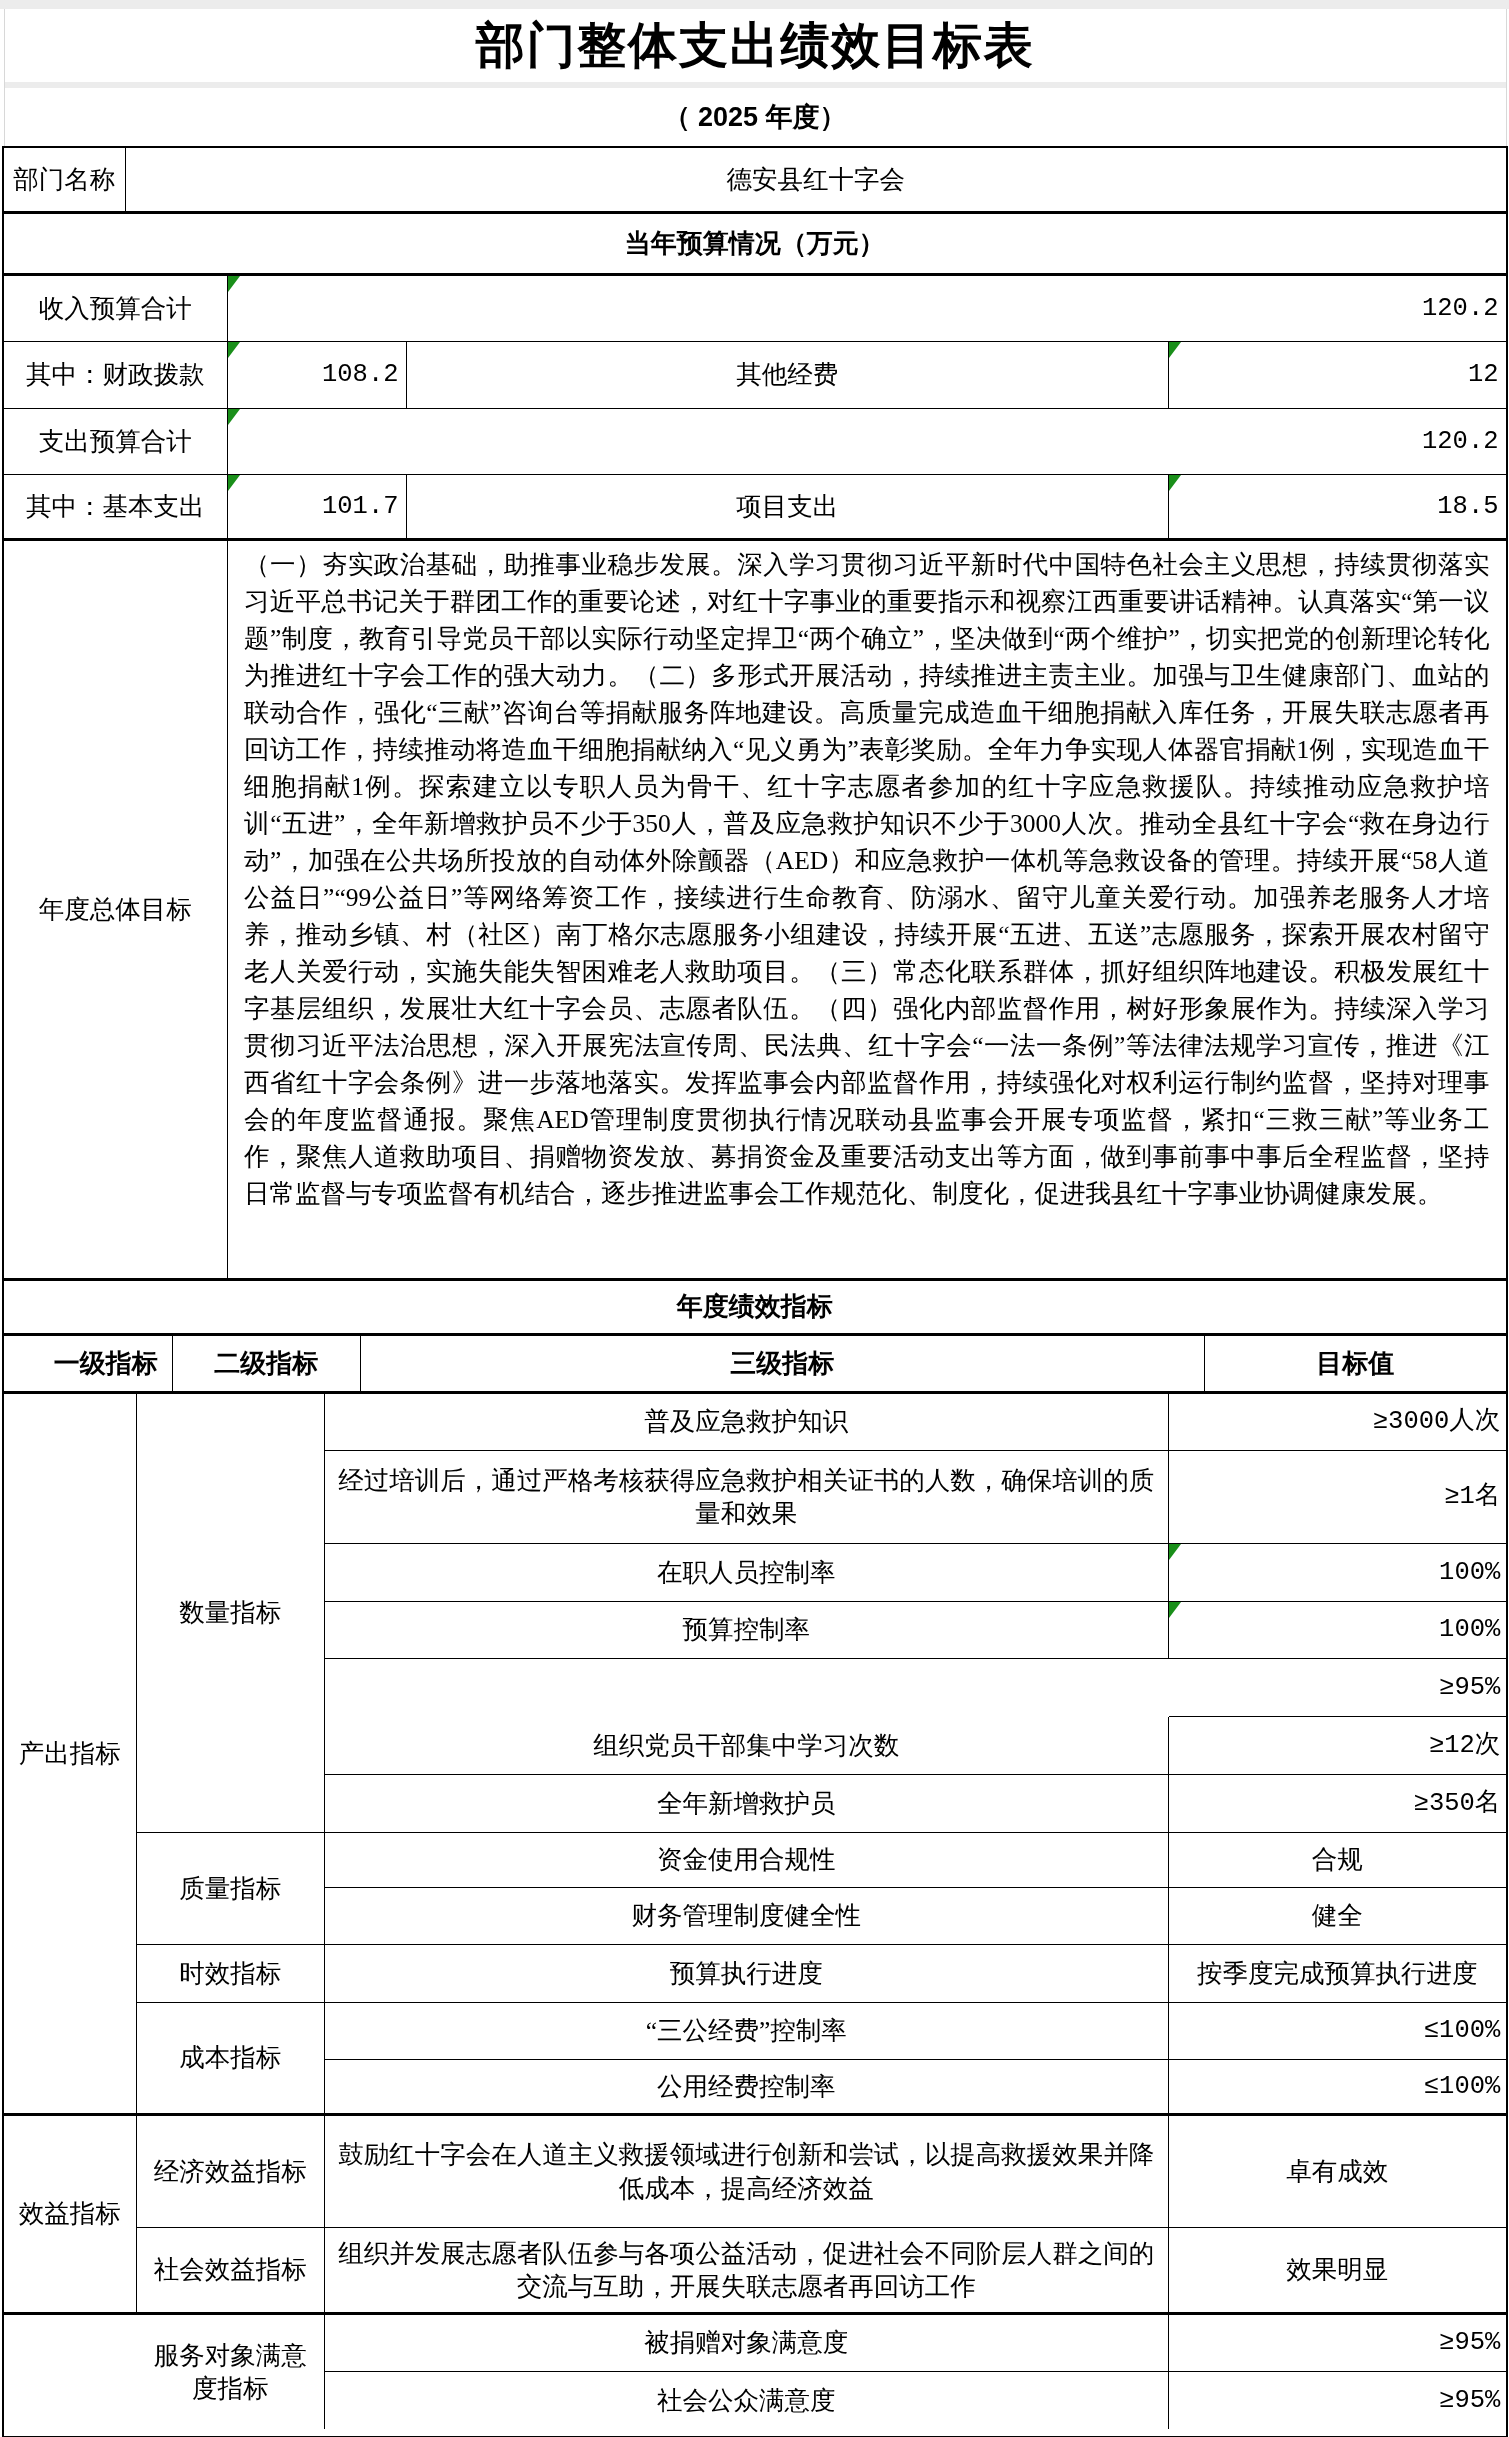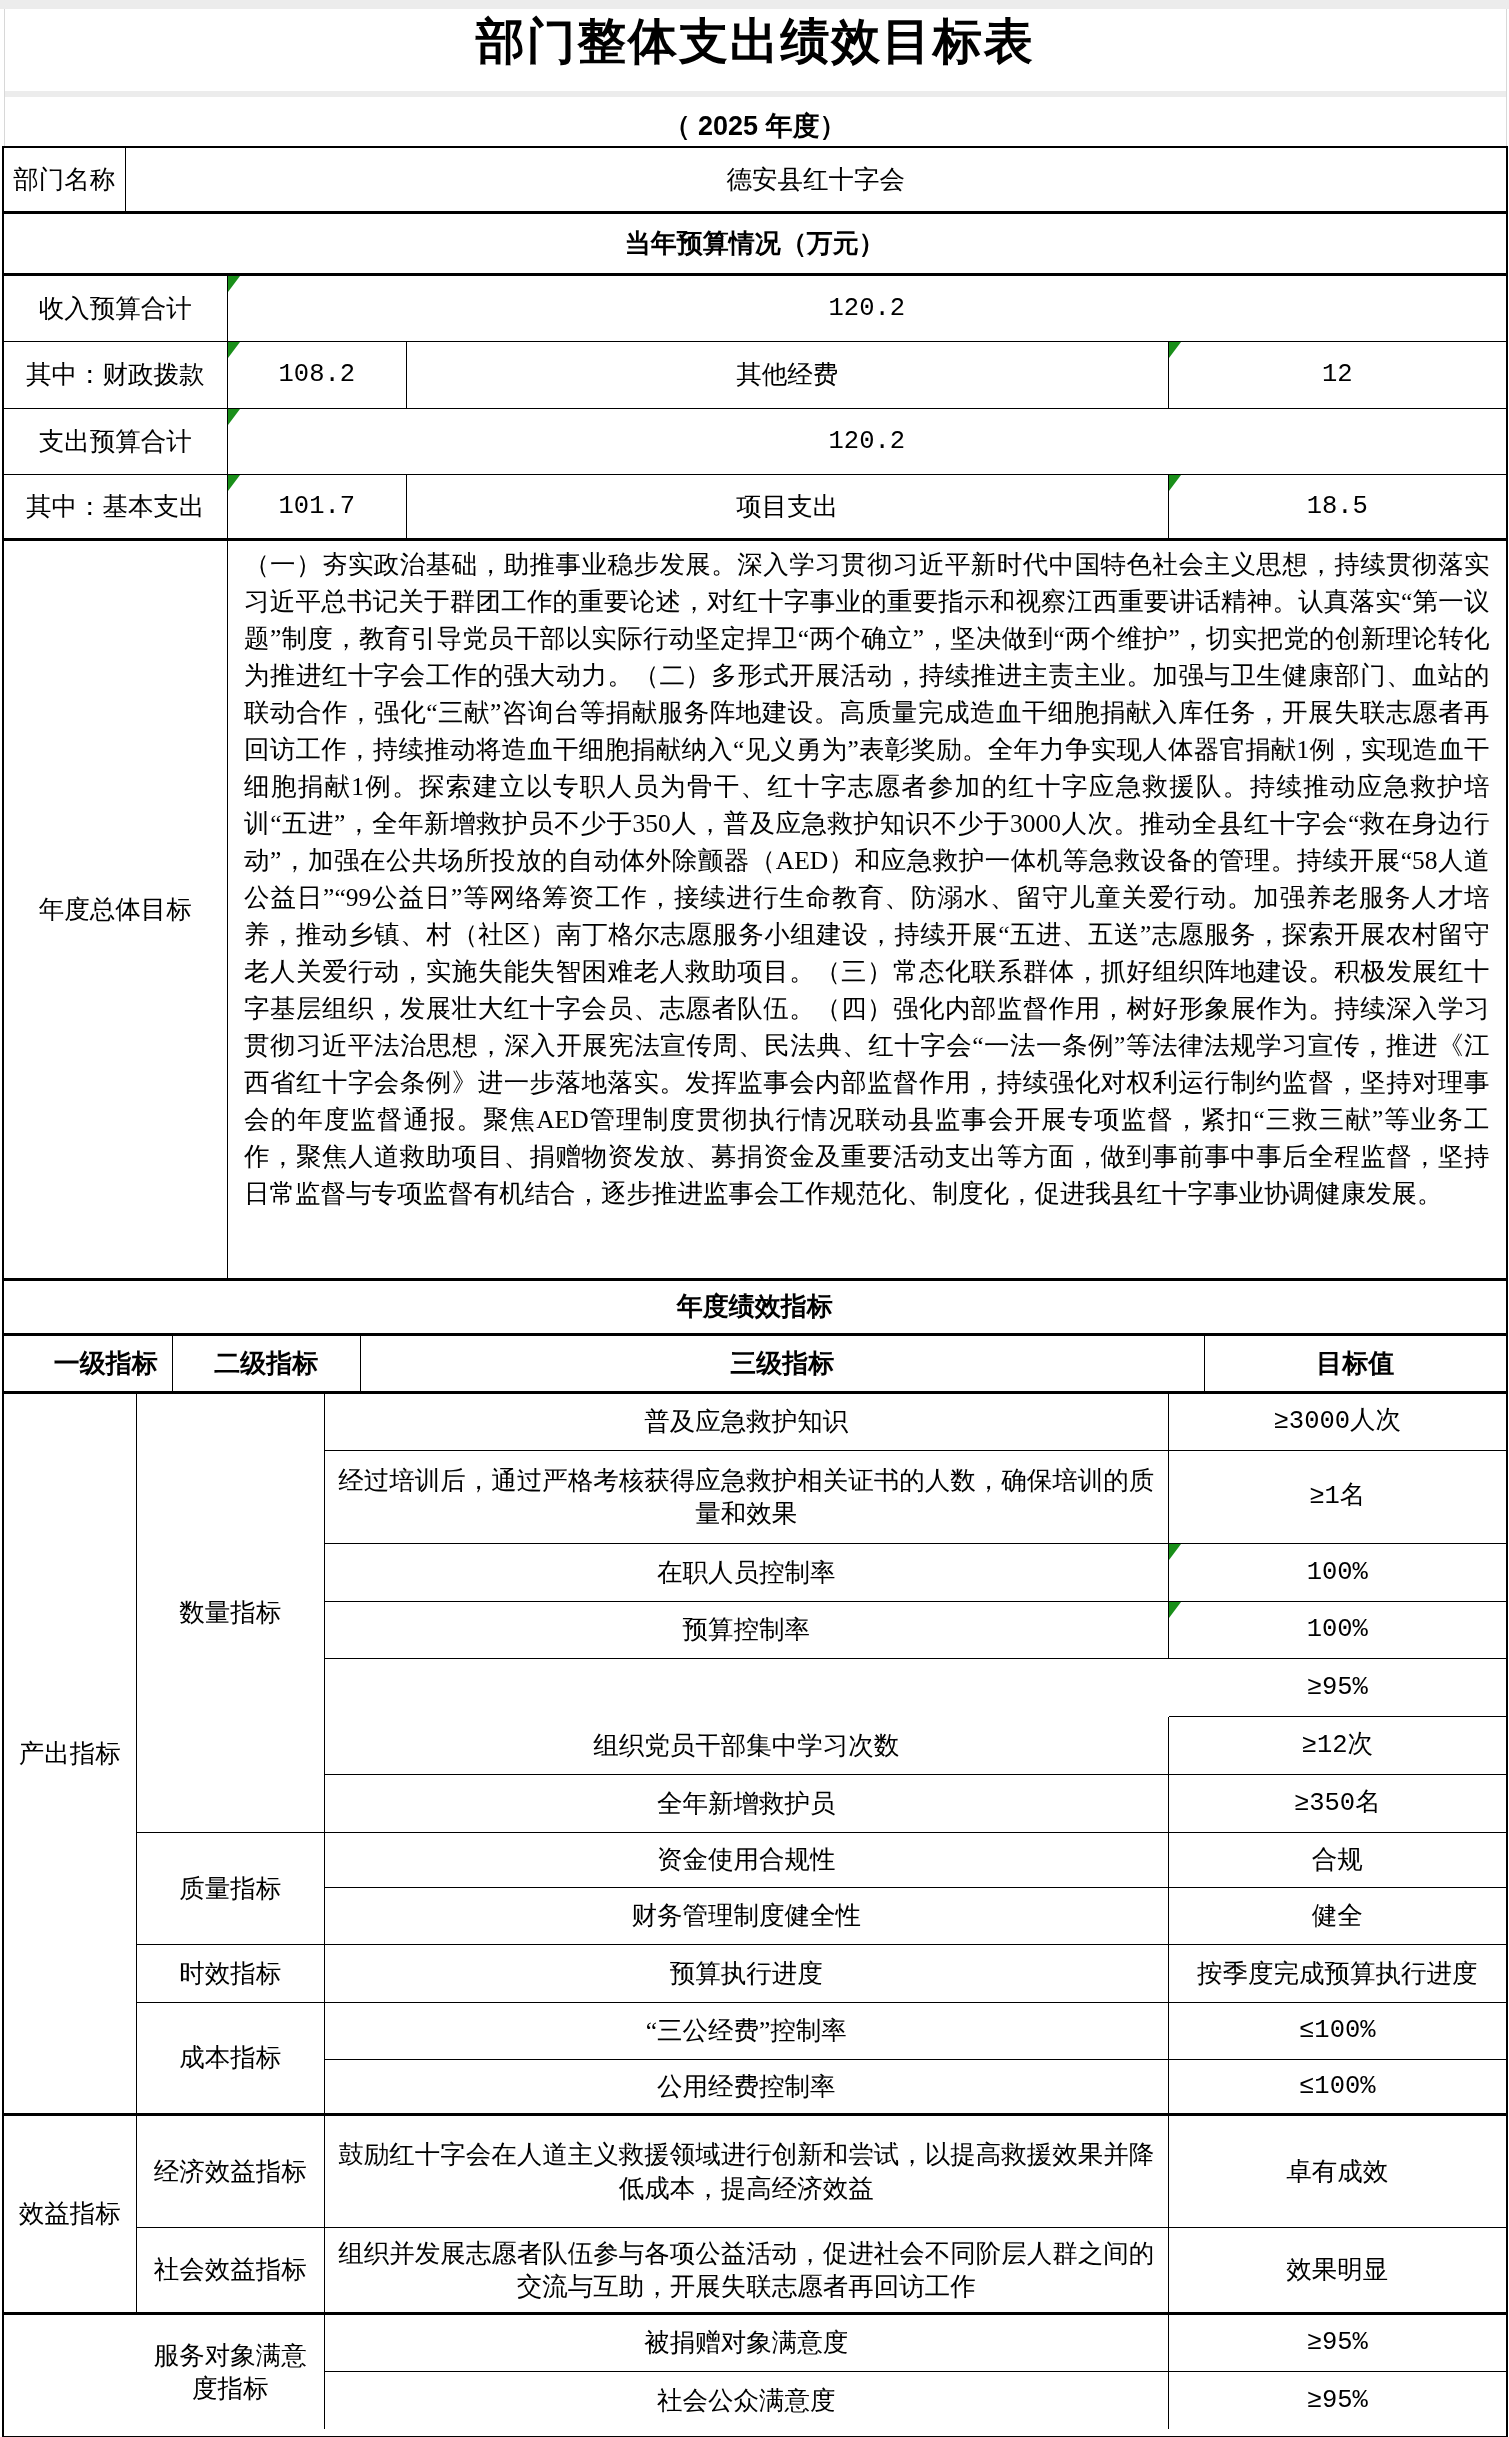--- a/index.html
+++ b/index.html
@@ -5,21 +5,21 @@
   :root { --flag: #1a8f1a; }
   * { margin:0; padding:0; box-sizing:border-box; }
   html,body { background:#ffffff; }
   body {
     width:1510px; height:2438px; position:relative;
     font-family:"Liberation Serif","DejaVu Serif",serif;
     color:#000;
   }
   .topstrip { height:9px; background:#ececec; }
   .head { width:1503px; margin:0 3.6px; background:#fff; border-left:0.9px solid #d8d8d8; border-right:0.9px solid #d8d8d8; }
-  .title-row { height:82px; display:flex; justify-content:center; }
+  .title-row { height:73px; display:flex; align-items:center; justify-content:center; }
   .title-row .t {
     font-family:"Liberation Sans","DejaVu Sans",sans-serif;
     font-weight:bold; font-size:49px; letter-spacing:1.8px;
   }
   .grayline { height:5.5px; background:#ececec; }
   .subtitle-row { height:58px; display:flex; align-items:center; justify-content:center; }
   .subtitle-row .t {
     font-family:"Liberation Sans","DejaVu Sans",sans-serif;
     font-weight:bold; font-size:27px;
   }
@@ -35,21 +35,21 @@
   .cell {
     position:relative; display:flex; align-items:center; justify-content:center;
     text-align:center; font-size:25.5px; border-right:1.8px solid #000;
     padding:1.8px 7.3px; line-height:1.3;
   }
   .cell.last { border-right:none; }
   .hdr {
     font-family:"Liberation Sans","DejaVu Sans",sans-serif;
     font-weight:bold; font-size:26px;
   }
-  .num { font-family:"Liberation Mono","DejaVu Sans Mono",monospace; font-size:25.5px; }
+  .num { font-family:"Liberation Mono","DejaVu Sans Mono",monospace; font-size:25.5px;justify-content:flex-end; }
   .flag {
     position:absolute; left:0; top:0; width:0; height:0;
     border-top:16.4px solid var(--flag); border-right:12.7px solid transparent;
   }
 
   
   .r-dept   { grid-template-columns:122px auto; height:66px; }
   .r-band68 { grid-template-columns:auto; height:62px; }
   .r-bud1   { grid-template-columns:224px auto; }
   .r-bud2   { grid-template-columns:224px 179px 762px auto; }

